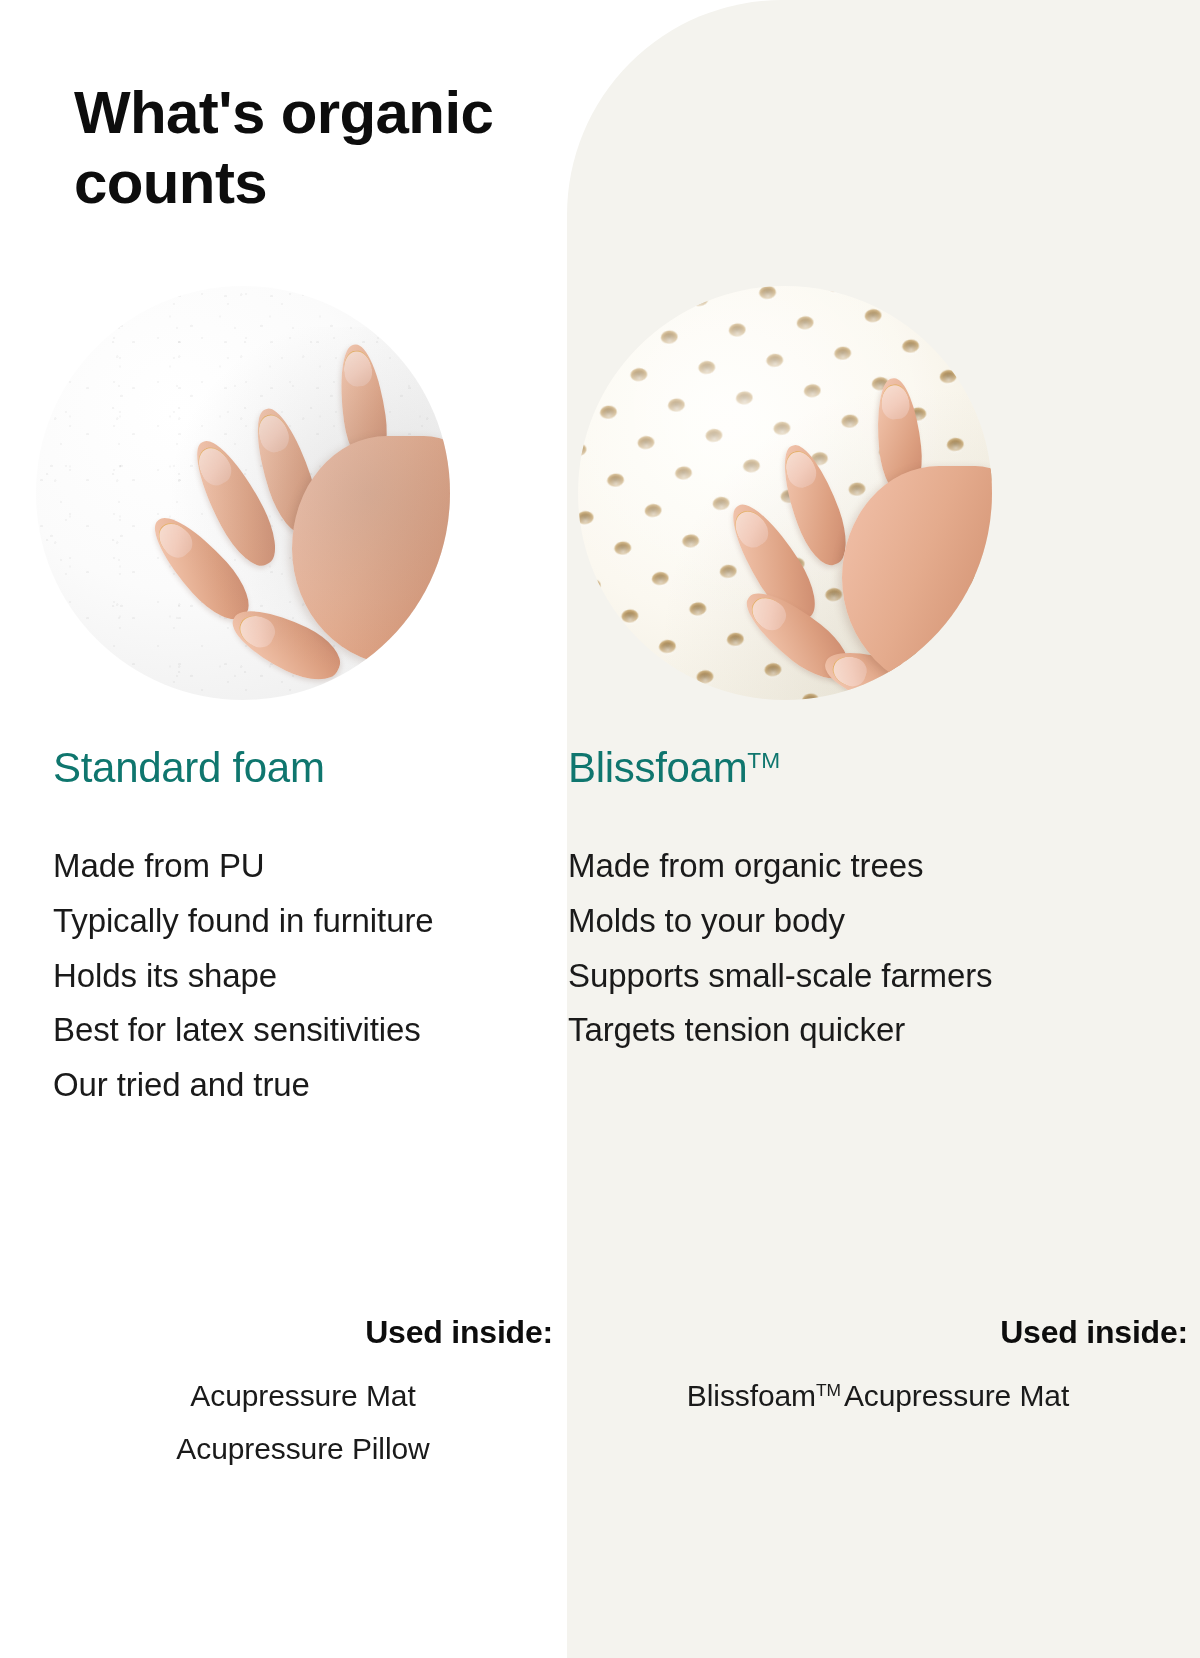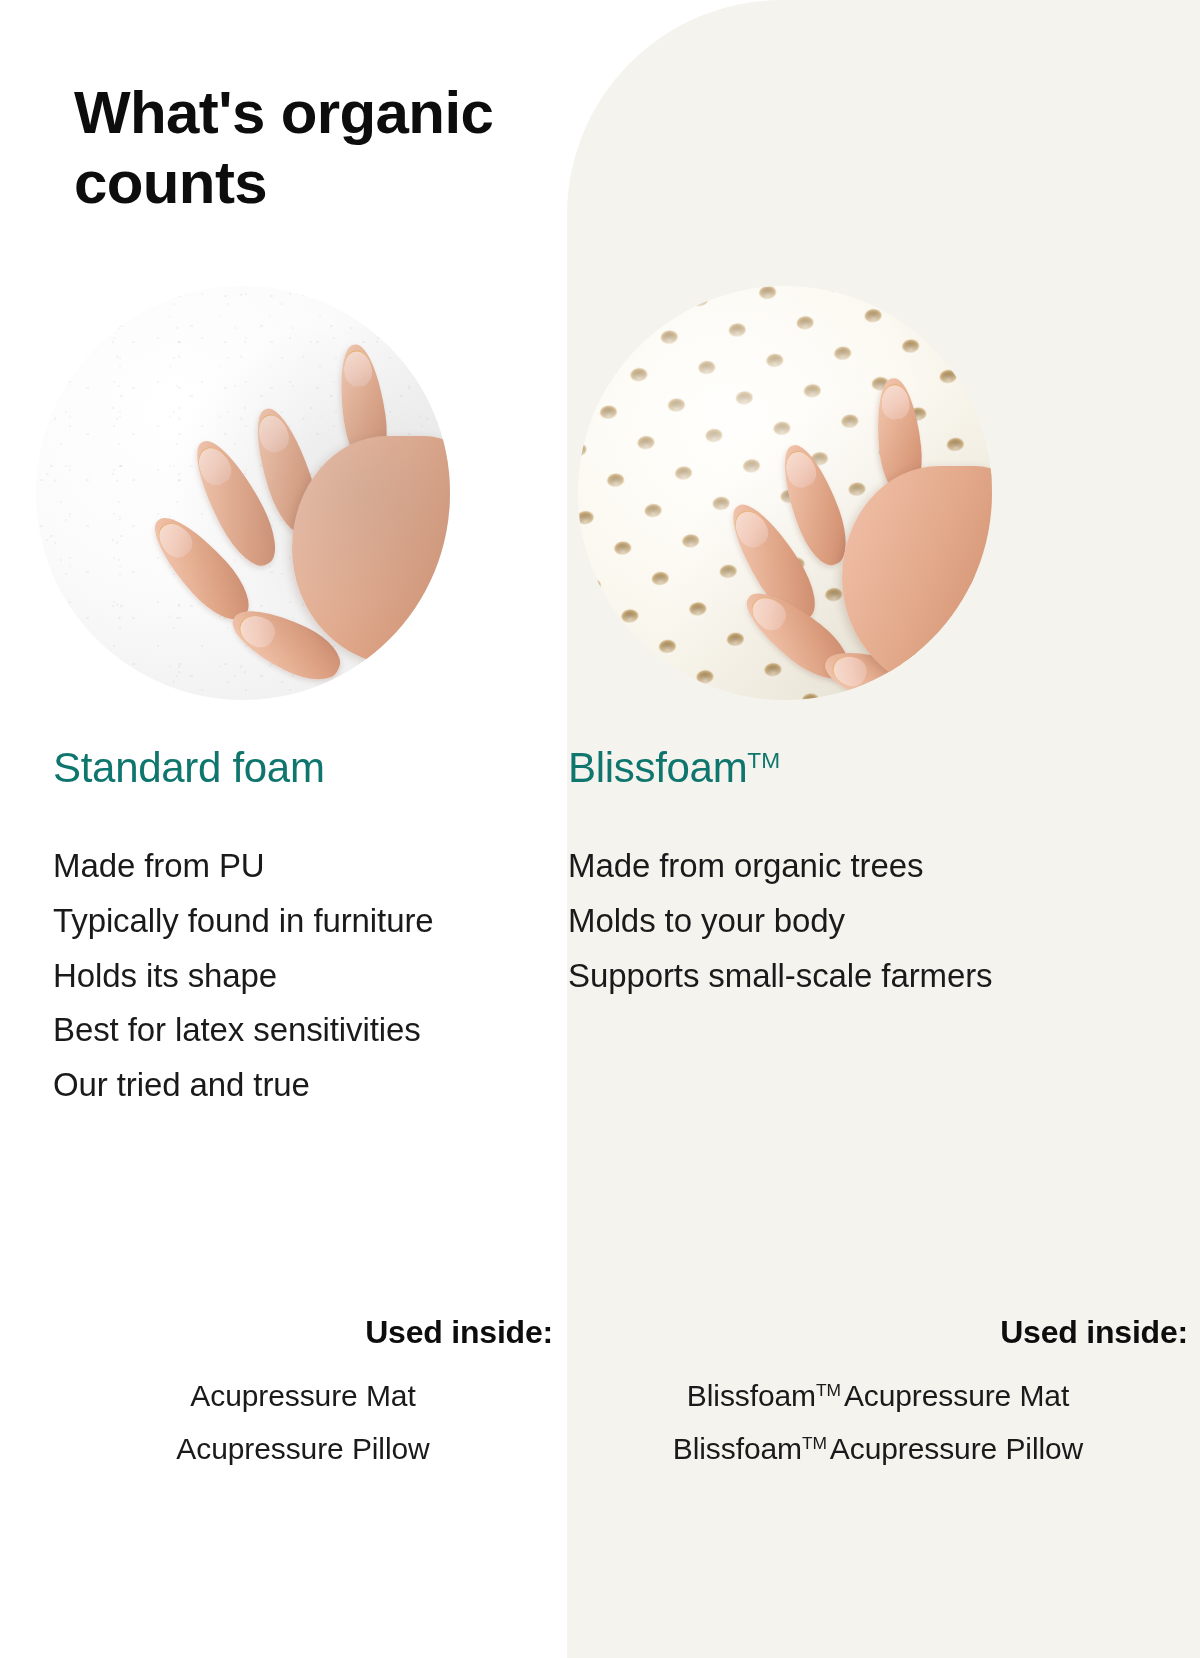--- a/index.html
+++ b/index.html
@@ -282,32 +282,32 @@
   </div>
 
   <div class="col col-right">
     <h2 class="col-title">
       <span>Blissfoam</span><span class="tm">TM</span>
     </h2>
     <ul class="benefit-list">
       <li>Made from organic trees</li>
       <li>Molds to your body</li>
       <li>Supports small-scale farmers</li>
+      <li>Targets tension quicker</li>
     </ul>
   </div>
 
   <div class="used-block used-left">
     <div class="used-title">Used inside:</div>
     <ul class="used-list">
       <li><span>Acupressure Mat</span></li>
       <li><span>Acupressure Pillow</span></li>
     </ul>
   </div>
 
   <div class="used-block used-right">
     <div class="used-title">Used inside:</div>
     <ul class="used-list">
       <li><span>Blissfoam</span><span class="tm">TM</span><span>Acupressure Mat</span></li>
-      <li><span>Blissfoam</span><span class="tm">TM</span><span>Acupressure Pillow</span></li>
     </ul>
   </div>
 
 </div>
 
 </body></html>

